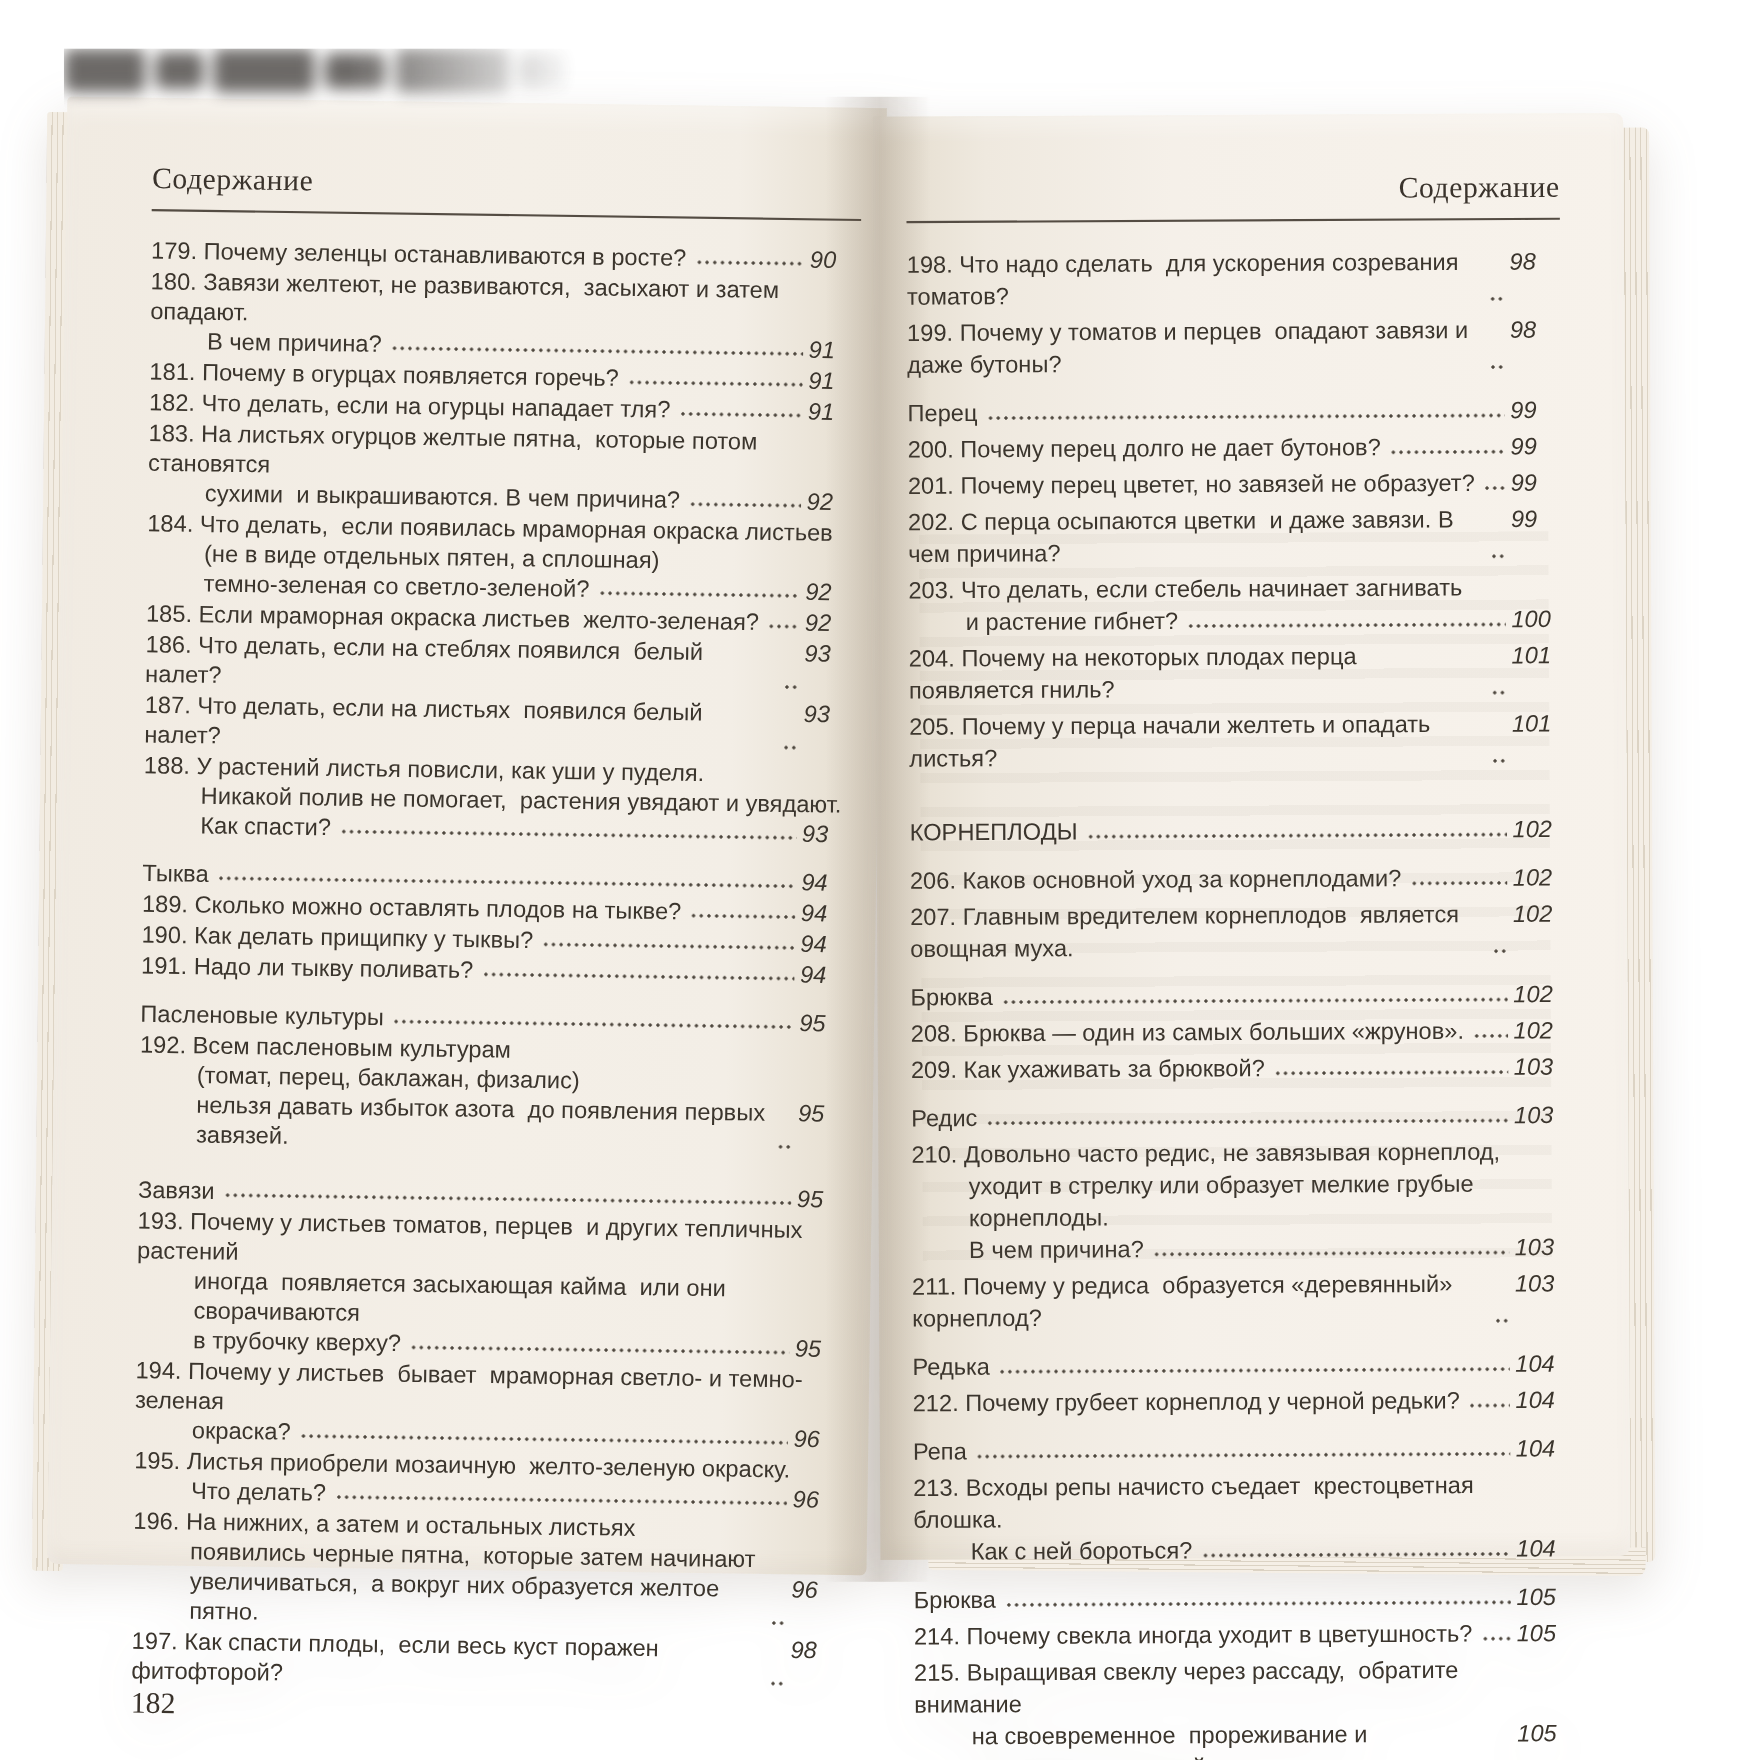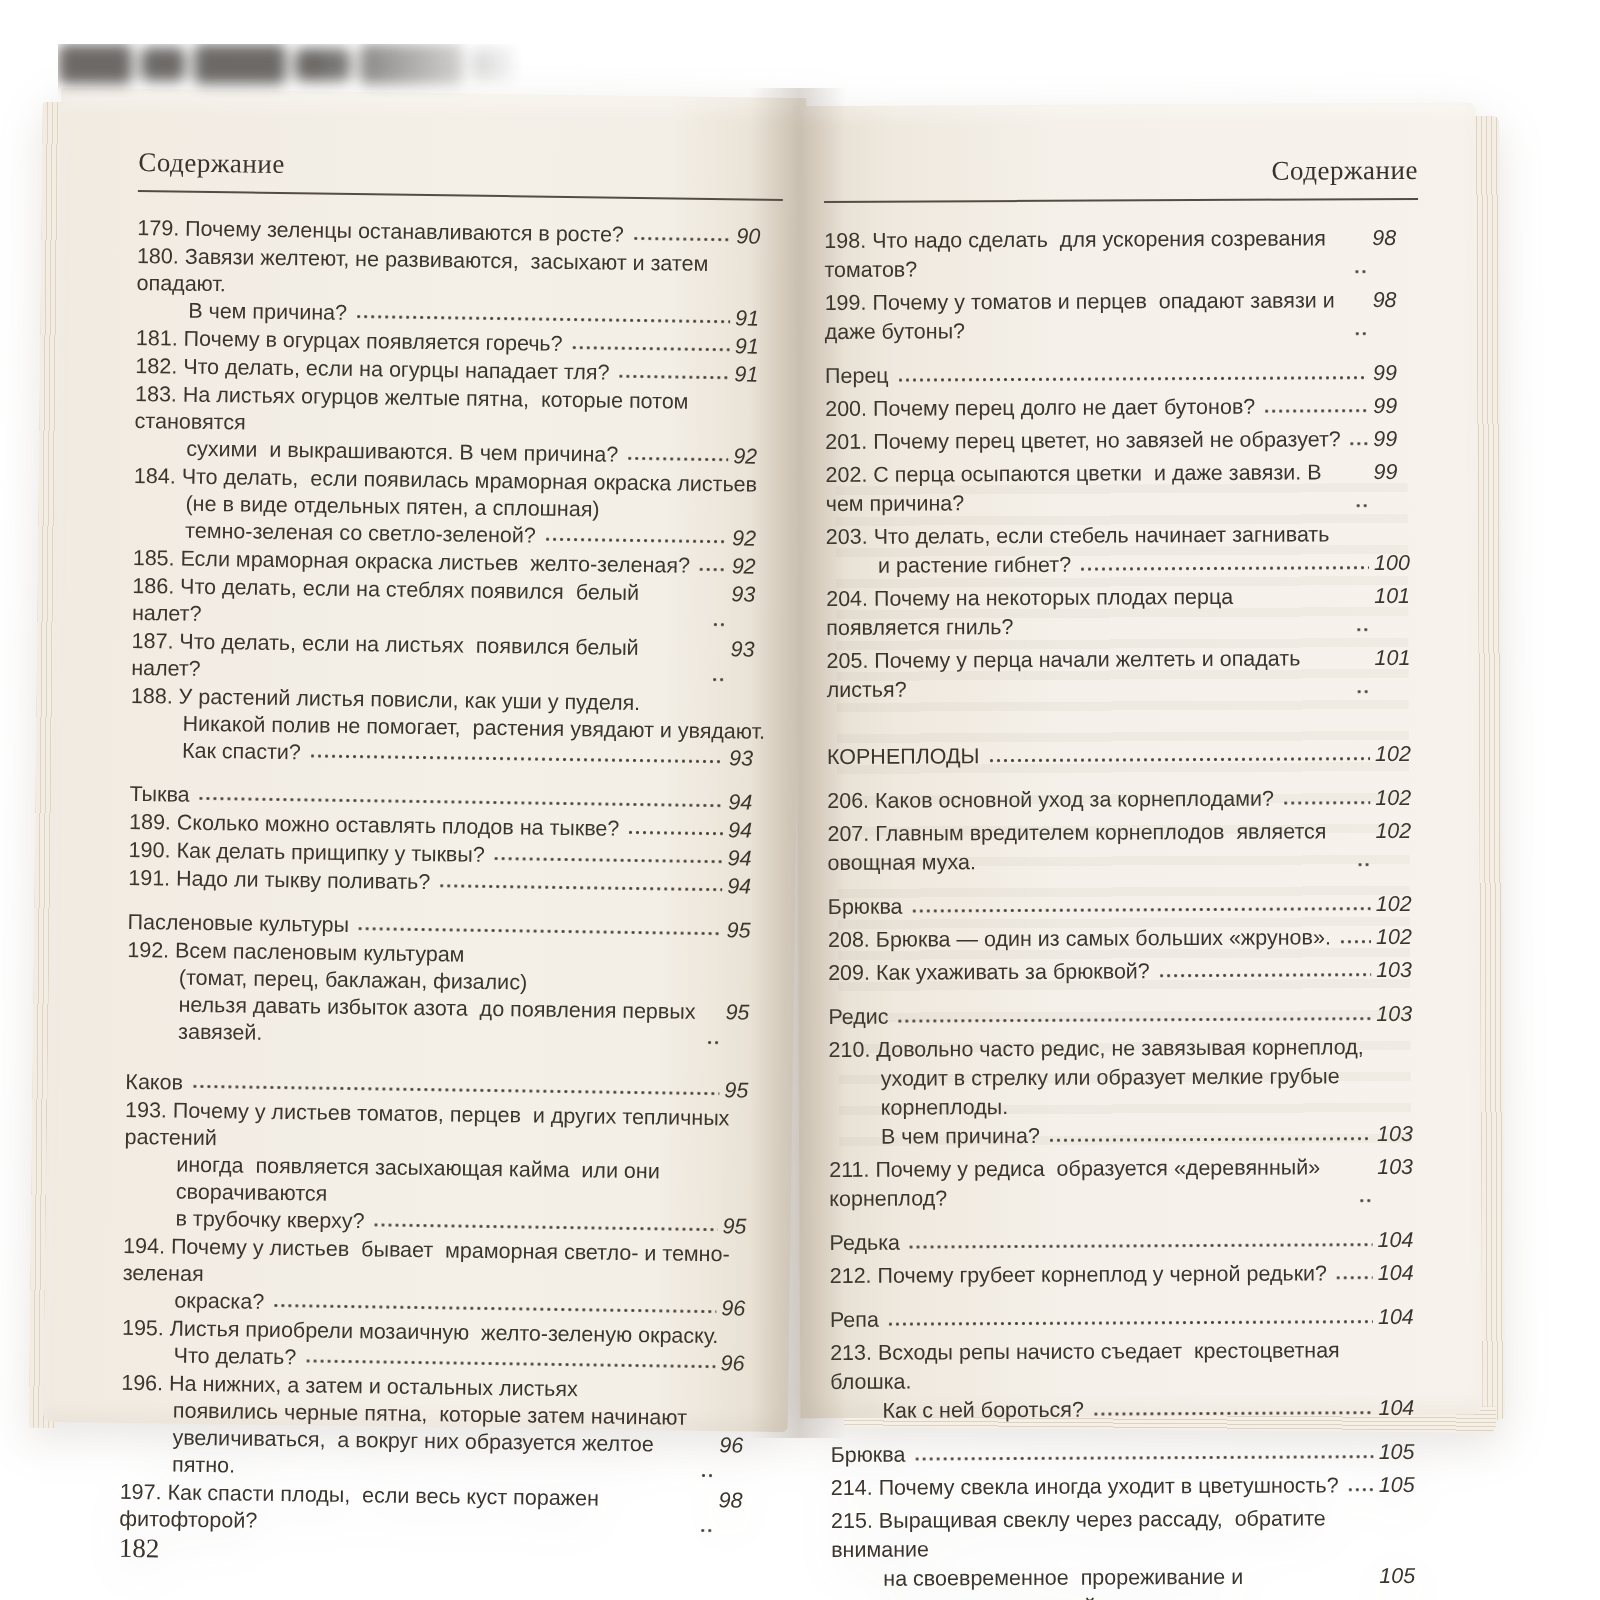--- a/index.html
+++ b/index.html
@@ -247,21 +247,21 @@
             <span class="txt">(томат, перец, баклажан, физалис)</span>
           </div>
           <div class="line cont">
             <span class="txt">нельзя давать избыток азота  до появления первых завязей.</span>
             <span class="dots"></span>
             <span class="pg-num">95</span>
           </div>
         </div>
         <div class="entry section gap-2">
           <div class="line">
-            <span class="txt">Каков</span>
+            <span class="txt">Завязи</span>
             <span class="dots"></span>
             <span class="pg-num">95</span>
           </div>
         </div>
         <div class="entry">
           <div class="line">
             <span class="txt">193. Почему у листьев томатов, перцев  и других тепличных растений</span>
           </div>
           <div class="line cont">
             <span class="txt">иногда  появляется засыхающая кайма  или они сворачиваются</span>

